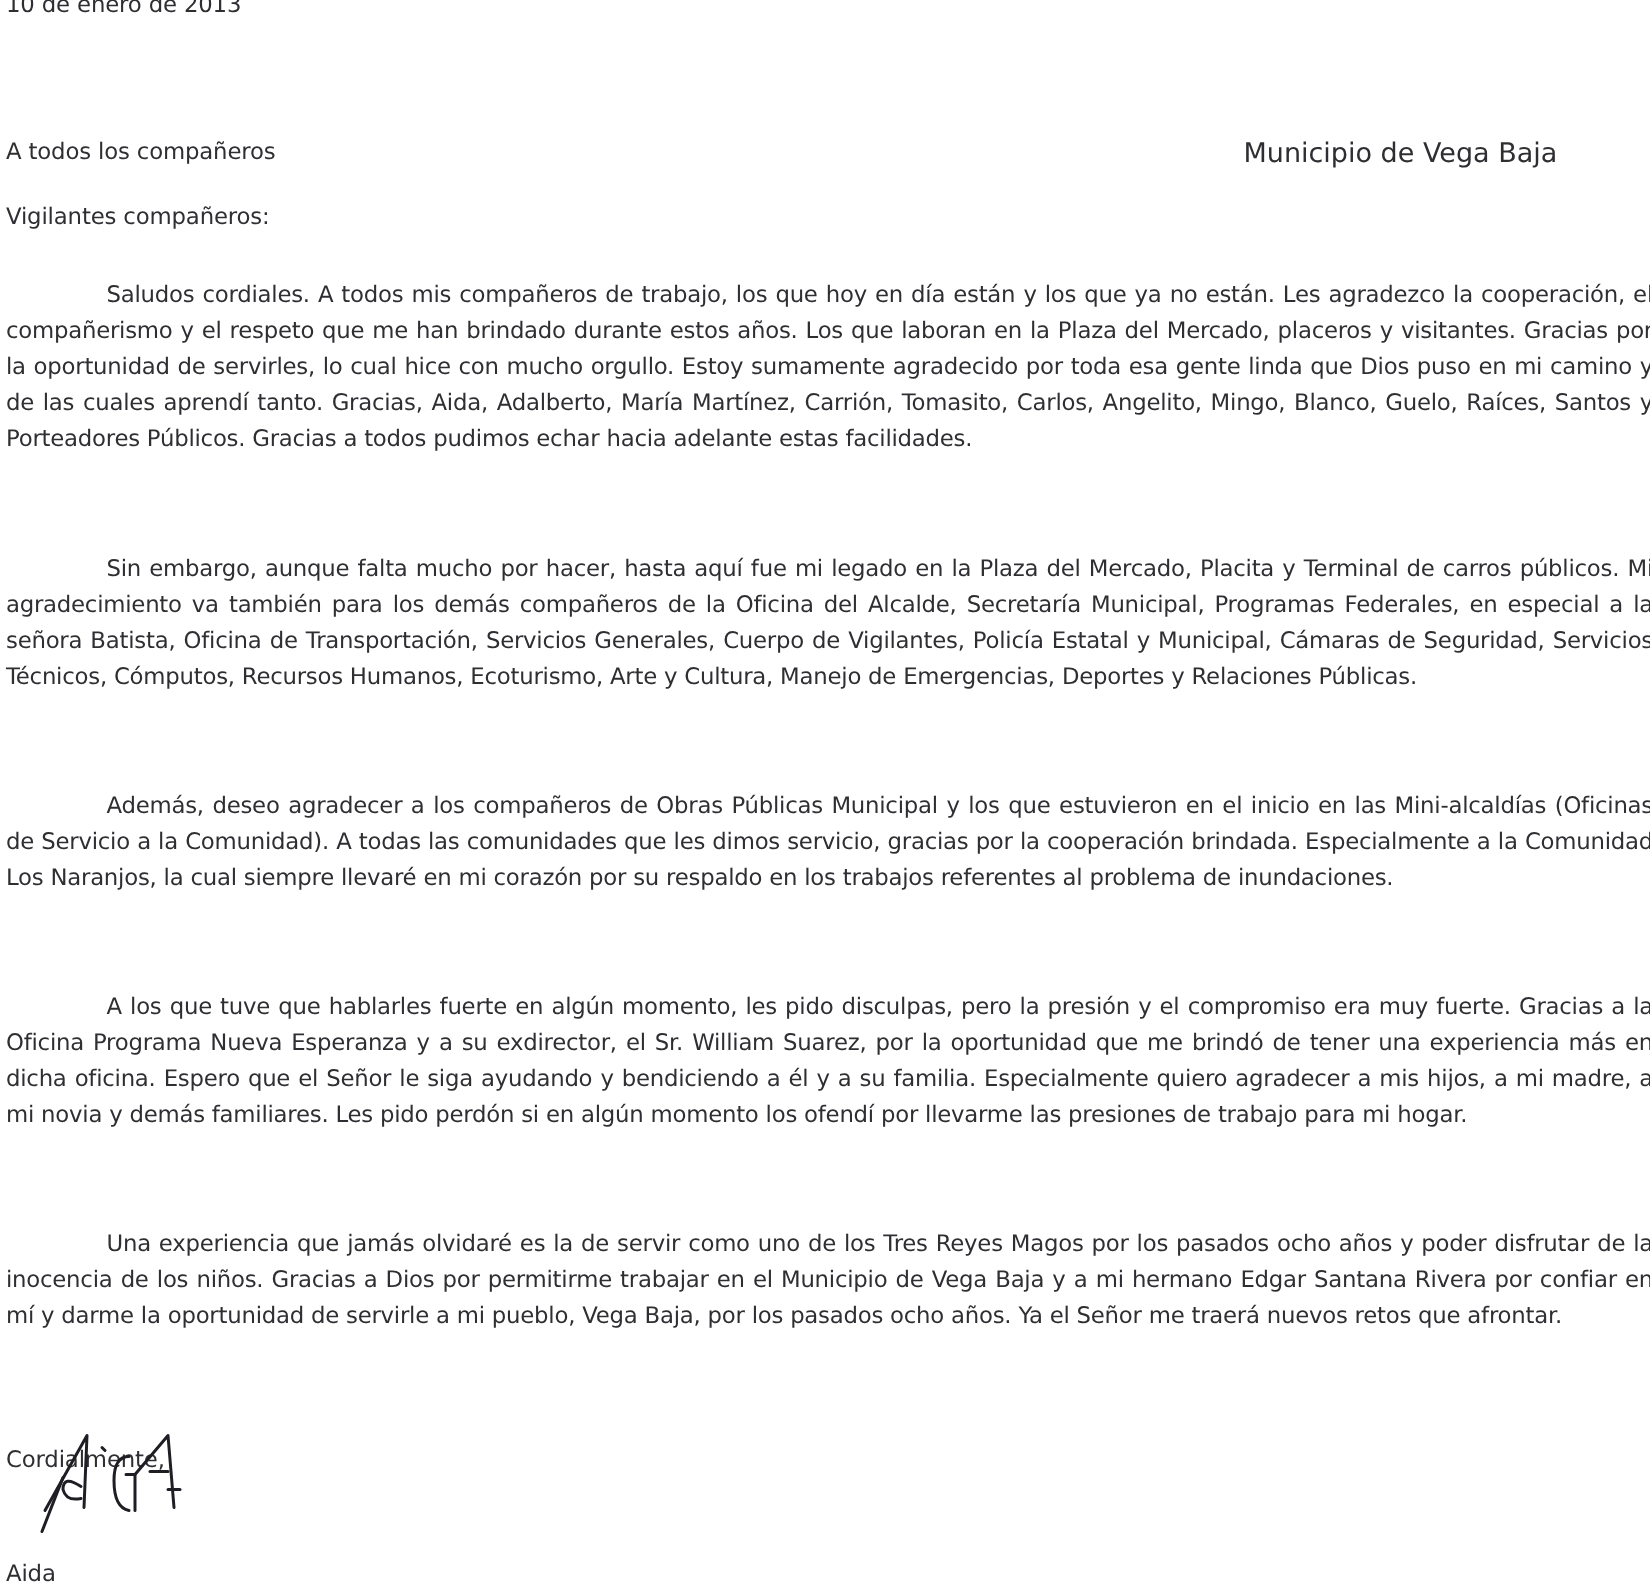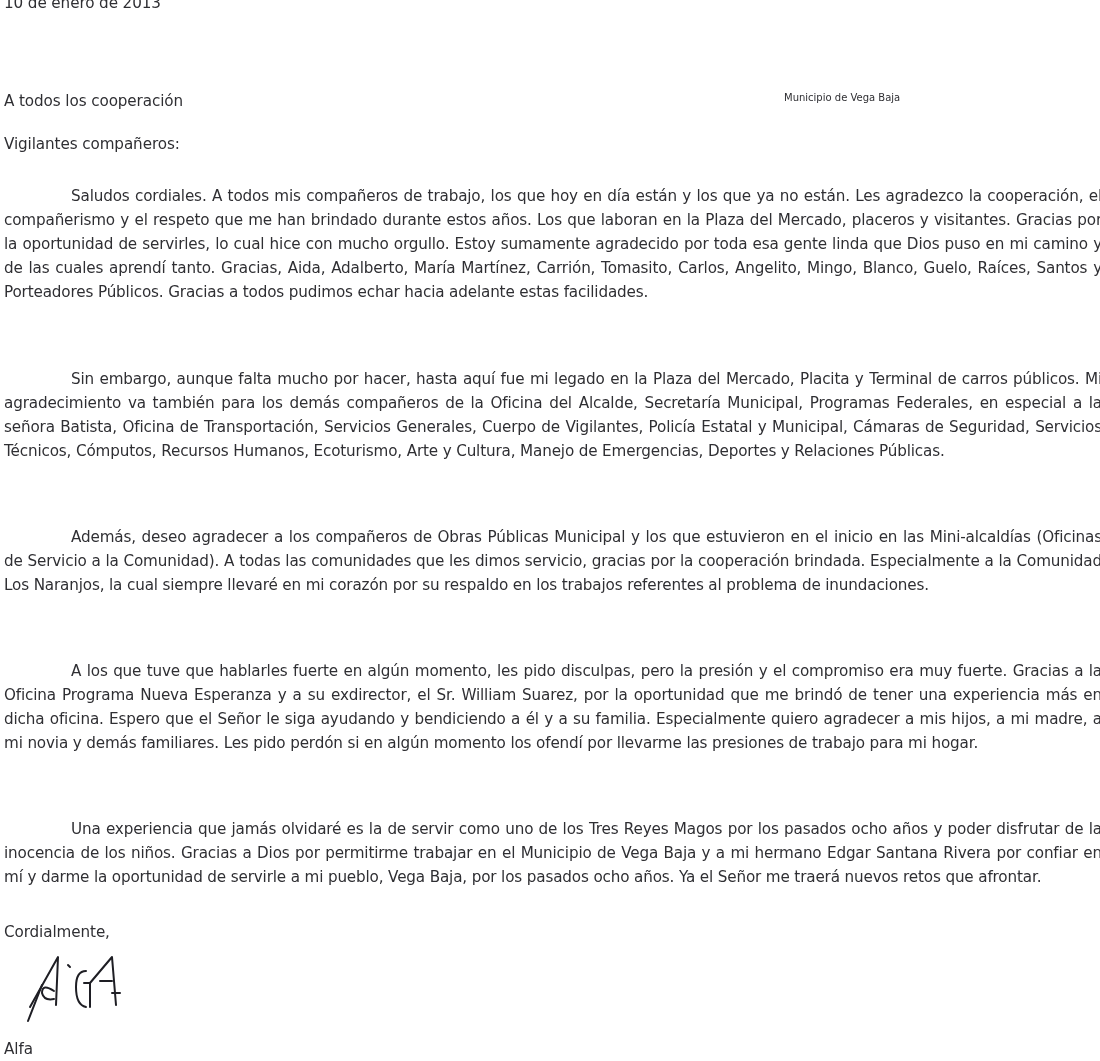--- a/index.html
+++ b/index.html
@@ -10,45 +10,45 @@
   }
   .page {
     position: absolute; left: 0; top: 0; width: 1140px; height: 1061px;
   }
   .line-text {
     position: absolute; left: 4px; font-size: 15.2px; white-space: nowrap;
     letter-spacing: -0.1px;
   }
   .date { top: -6px; }
   .to { top: 92px; }
-  .org { position: absolute; top: 92px; left: 784px; font-size: 10px; white-space: nowrap; text-align: right; }
+  .org { position: absolute; top: 92px; left: 829px; font-size: 18px; white-space: nowrap; text-align: right; }
   .salutation { top: 135px; }
   .para {
     position: absolute; left: 4px; width: 1098px;
     font-size: 15.2px; line-height: 24px;
     text-align: justify; text-indent: 67px;
     letter-spacing: -0.15px;
   }
   .p1 { top: 184px; }
   .p2 { top: 367px; }
   .p3 { top: 525px; }
   .p4 { top: 659px; }
   .p5 { top: 817px; }
-  .closing { top: 923px; }
+  .closing { top: 964px; }
   .signature {
     position: absolute; left: 20px; top: 945px; width: 130px; height: 80px;
   }
   .signer { top: 1040px; }
 </style>
 </head>
 <body>
 
 <div class="page">
   <div class="line-text date">10 de enero de 2013</div>
-  <div class="line-text to">A todos los cooperación</div>
+  <div class="line-text to">A todos los compañeros</div>
   <div class="org">Municipio de Vega Baja</div>
   <div class="line-text salutation">Vigilantes compañeros:</div>
 
   <p class="para p1" style="margin:0">Saludos cordiales.  A todos mis compañeros de trabajo, los que hoy en día están y los que ya no están.  Les agradezco la cooperación, el compañerismo y el respeto que me han brindado durante estos  años.  Los que laboran en la Plaza del Mercado, placeros y visitantes.  Gracias por la oportunidad de servirles, lo cual hice con mucho orgullo. Estoy sumamente agradecido por toda esa gente linda que Dios puso en mi camino y de las cuales aprendí tanto. Gracias, Aida, Adalberto, María Martínez, Carrión, Tomasito, Carlos,  Angelito, Mingo, Blanco, Guelo, Raíces, Santos y Porteadores Públicos.  Gracias a todos pudimos echar hacia adelante  estas facilidades.</p>
   <p class="para p2" style="margin:0">Sin embargo, aunque falta mucho por hacer, hasta aquí fue mi legado en la Plaza del Mercado, Placita y Terminal de carros públicos.  Mi agradecimiento va también para los demás compañeros de la Oficina del Alcalde, Secretaría Municipal, Programas Federales, en especial a la señora Batista, Oficina de Transportación, Servicios Generales, Cuerpo de Vigilantes, Policía Estatal y Municipal, Cámaras de Seguridad, Servicios Técnicos, Cómputos, Recursos Humanos, Ecoturismo, Arte y Cultura, Manejo de Emergencias, Deportes y Relaciones Públicas.</p>
   <p class="para p3" style="margin:0">Además,  deseo agradecer a los compañeros de Obras Públicas Municipal y los que estuvieron en el inicio en las Mini-alcaldías (Oficinas de Servicio a la Comunidad).   A todas las comunidades que les dimos servicio, gracias por la cooperación brindada. Especialmente a la Comunidad Los Naranjos, la cual siempre llevaré en mi corazón por su respaldo en los trabajos  referentes al problema de inundaciones.</p>
   <p class="para p4" style="margin:0">A los que tuve que hablarles fuerte en algún momento, les pido disculpas, pero la presión y el compromiso era muy fuerte.   Gracias a la Oficina Programa Nueva Esperanza y a su exdirector, el Sr. William Suarez, por la oportunidad que me brindó de tener una experiencia más en dicha oficina.   Espero que el Señor le siga ayudando y bendiciendo a él y a su familia.  Especialmente quiero agradecer a mis hijos, a mi madre, a mi novia y demás familiares.  Les pido perdón si en algún momento los ofendí por llevarme las presiones de trabajo para mi hogar.</p>
   <p class="para p5" style="margin:0">Una experiencia que jamás olvidaré es la de servir como uno de los Tres Reyes Magos por los pasados ocho años y poder disfrutar de la inocencia de los niños.  Gracias a Dios por permitirme trabajar en el Municipio de Vega Baja y a mi hermano Edgar Santana Rivera por confiar en mí y darme la oportunidad de servirle a mi pueblo, Vega Baja, por los pasados ocho años.  Ya el Señor me traerá nuevos retos que afrontar.</p>
 
   <div class="line-text closing">Cordialmente,</div>
@@ -58,14 +58,14 @@
     <path d="M10 62 L38 12 L36 60"></path>
     <path d="M34 46 Q22 38 22 48 Q24 56 34 54"></path>
     <path d="M66 26 Q56 26 56 42 Q56 60 66 62"></path>
     <path d="M64 38 L70 38 L70 62"></path>
     <path d="M70 38 L92 12 L96 60"></path>
     <path d="M80 36 L92 36"></path>
     <path d="M92 48 L100 48"></path>
     <path d="M48 20 L50 22"></path>
   </svg>
 
-  <div class="line-text signer">Alfa</div>
+  <div class="line-text signer">Aida</div>
 </div>
 
 </body></html>

